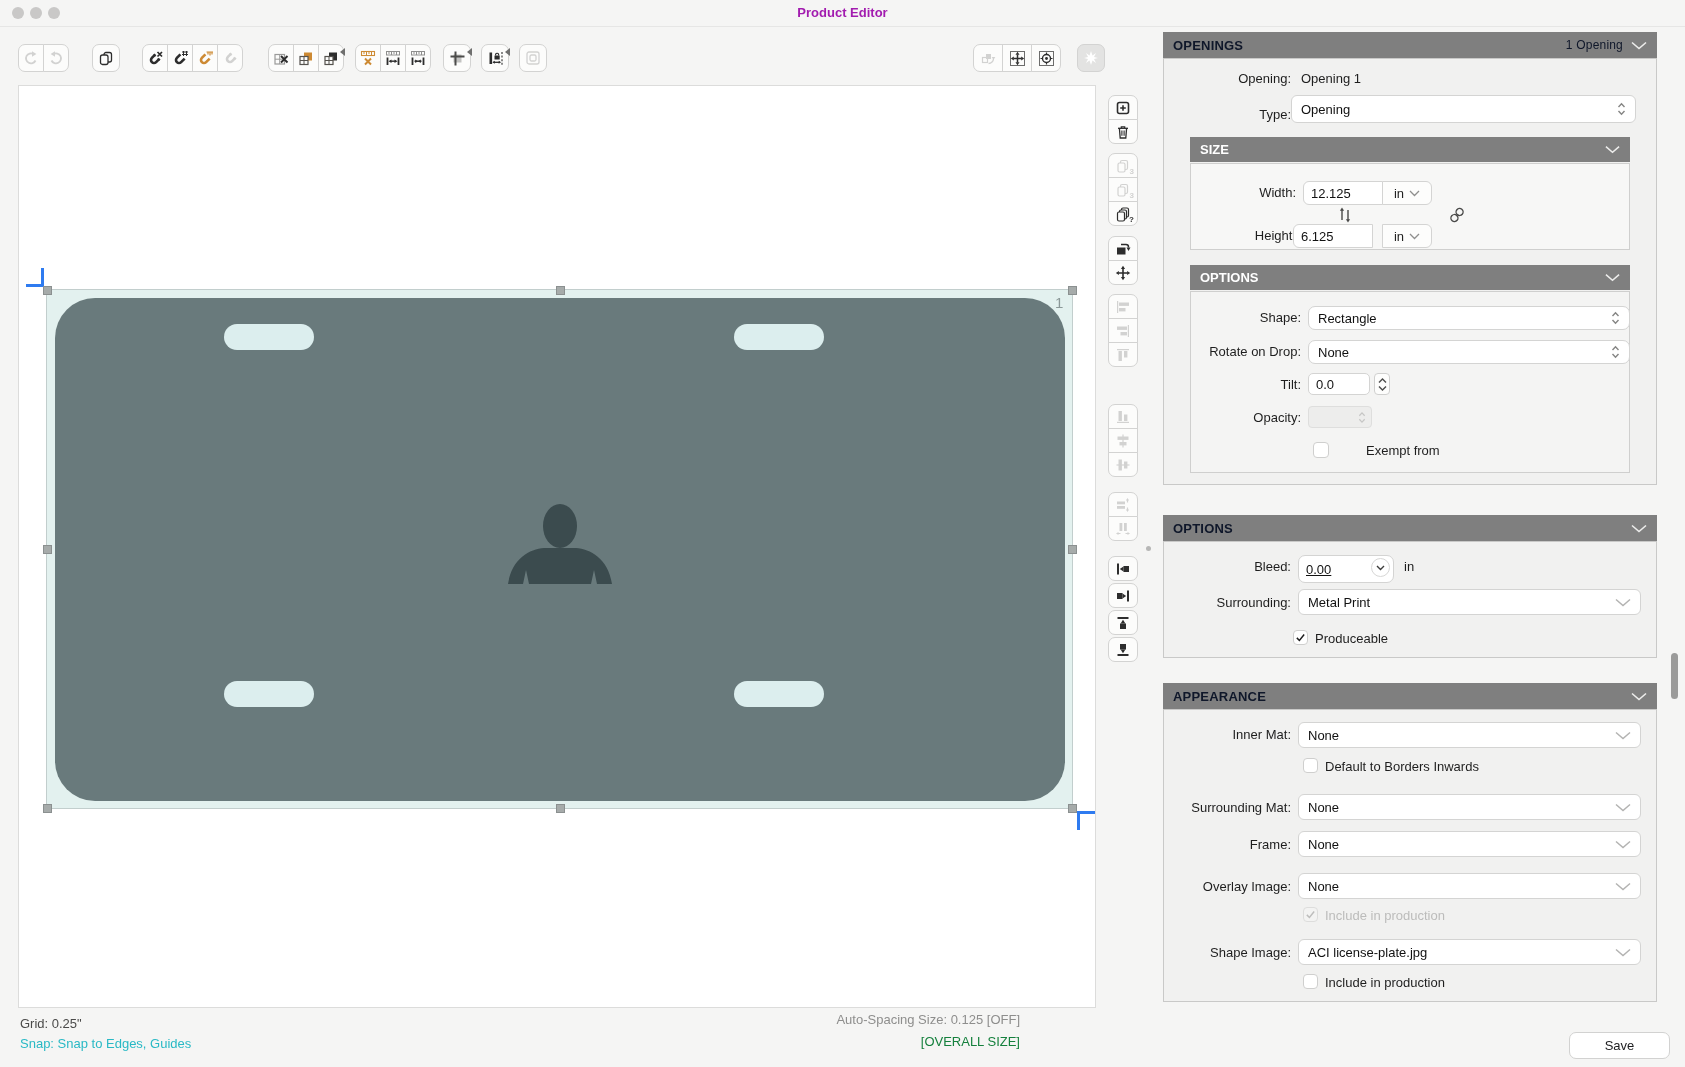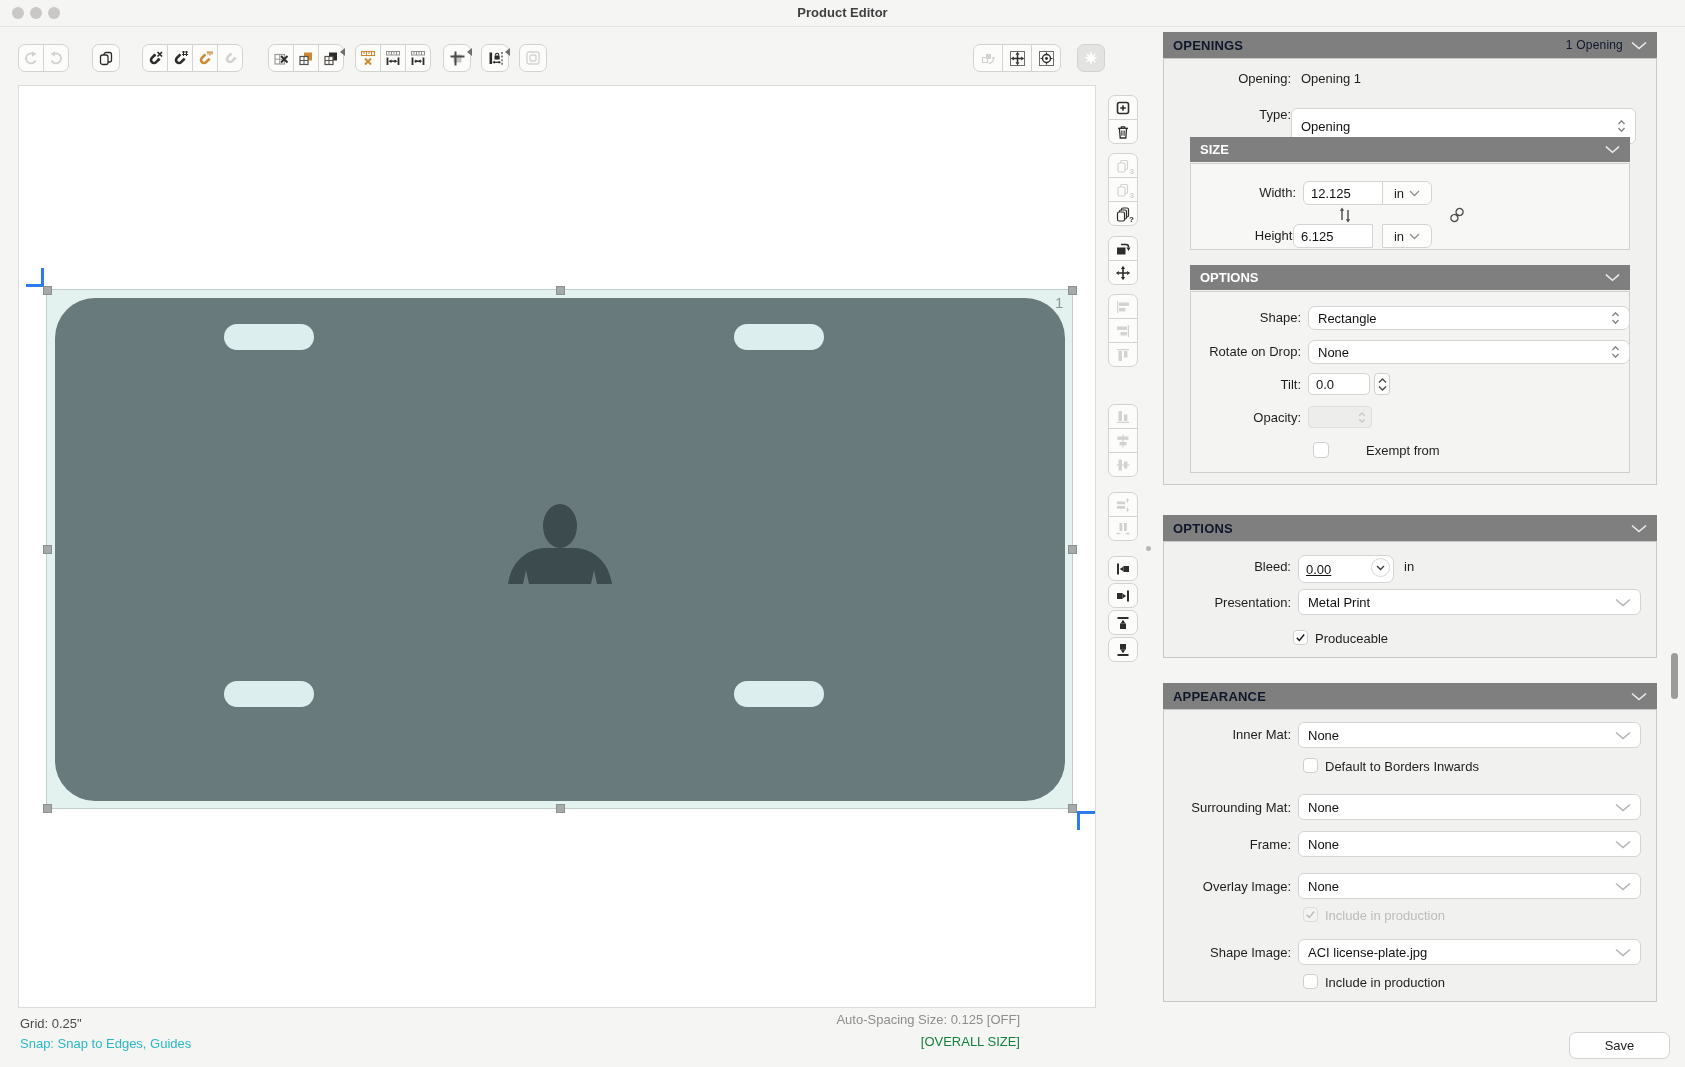--- a/index.html
+++ b/index.html
@@ -1,21 +1,21 @@
 <!DOCTYPE html>
 <html><head>
 <meta charset="utf-8">
 <style>
   html,body{margin:0;padding:0}
   body{width:1685px;height:1067px;position:relative;overflow:hidden;background:#f5f5f4;
        font-family:"Liberation Sans",sans-serif;color:#1d1d1f;-webkit-font-smoothing:antialiased}
   
   .titlebar{position:absolute;left:0;top:0;width:100%;height:26px;border-bottom:1px solid #e6e6e5}
   .tlight{position:absolute;top:7px;width:12px;height:12px;border-radius:50%;background:#c9c8c7}
-  .wtitle{position:absolute;left:0;top:5px;width:100%;text-align:center;font-size:13px;font-weight:700;color:#404040}
+  .wtitle{position:absolute;left:0;top:5px;width:100%;text-align:center;font-size:13px;font-weight:700;color:#a21caf}
   
   .tbg{position:absolute;top:44px;display:flex}
   .tb{width:26px;height:28px;box-sizing:border-box;background:#fcfcfb;border:1px solid #d3d3d2;
       display:flex;align-items:center;justify-content:center;position:relative}
   .tbg .tb+.tb{margin-left:-1px}
   .tbg .tb:first-child{border-radius:7px 0 0 7px}
   .tbg .tb:last-child{border-radius:0 7px 7px 0}
   .tbg .tb:only-child{border-radius:7px;width:28px}
   .tb.w30{width:30px}
   .c-dark{color:#2d2d2d}.c-dis{color:#d2d2d1}.c-org{color:#cd8a33}
@@ -474,21 +474,21 @@
   <span class="hbadge">1 Opening</span>
   <svg width="16" height="9" viewBox="0 0 16 9">
       <path d="M1,1.5 L8,7.5 L15,1.5" fill="none" stroke="#ededec" stroke-width="1.6"></path>
     </svg>
 </div>
 <div class="pb" style="left:1163px;top:58px;width:494px;height:427px">
   <div class="lb" style="left:8px;top:12px;width:119px">Opening:</div>
   <div class="val" style="left:137px;top:12px">Opening 1</div>
 
   <div class="lb" style="left:8px;top:48px;width:119px">Type:</div>
-  <div class="dd" style="left:127px;top:49px;width:345px;height:36px">
+  <div class="dd" style="left:127px;top:36px;width:345px;height:28px">
     <span>Opening</span>
     <svg width="9" height="14" viewBox="0 0 9 14">
         <path d="M1.5,5 L4.5,1.8 L7.5,5 M1.5,9 L4.5,12.2 L7.5,9" fill="none" stroke="#858584" stroke-width="1.4"></path>
       </svg>
   </div>
 </div>
 
 <div class="ph2" style="top:137px">
   <span>SIZE</span>
   <span class="sp"></span>
@@ -578,21 +578,21 @@
 <div class="pb" style="left:1163px;top:541px;width:494px;height:117px">
   <div class="lb" style="left:8px;top:17px;width:119px">Bleed:</div>
   <input class="inp" style="left: 134px; top: 13px; width: 96px; height: 28px; border-radius: 7px; text-decoration: underline;" readonly="" value="0.00">
   <div style="position:absolute;left:207px;top:16px;width:19px;height:19px;background:#fff;border:1px solid #d7d7d6;border-radius:50%;box-sizing:border-box;display:flex;align-items:center;justify-content:center">
     <svg width="9" height="6" viewBox="0 0 9 6">
         <path d="M1,1 L4.5,4.5 L8,1" fill="none" stroke="#3d3d3c" stroke-width="1.4"></path>
       </svg>
   </div>
   <div class="val" style="left:240px;top:17px">in</div>
 
-  <div class="lb" style="left:8px;top:53px;width:119px">Presentation:</div>
+  <div class="lb" style="left:8px;top:53px;width:119px">Surrounding:</div>
   <div class="dd" style="left:134px;top:47px;width:343px;height:26px">
     <span>Metal Print</span>
     <svg width="16" height="9" viewBox="0 0 16 9">
         <path d="M1,1.5 L8,7.5 L15,1.5" fill="none" stroke="#b3b3b2" stroke-width="1.5"></path>
       </svg>
   </div>
 
   <div class="cb" style="left:129px;top:88px">
     <svg width="11" height="11" viewBox="0 0 15 15">
         <path d="M2.5,8 L6,11.5 L12.5,3.5" fill="none" stroke="#1c1c1c" stroke-width="2"></path>

